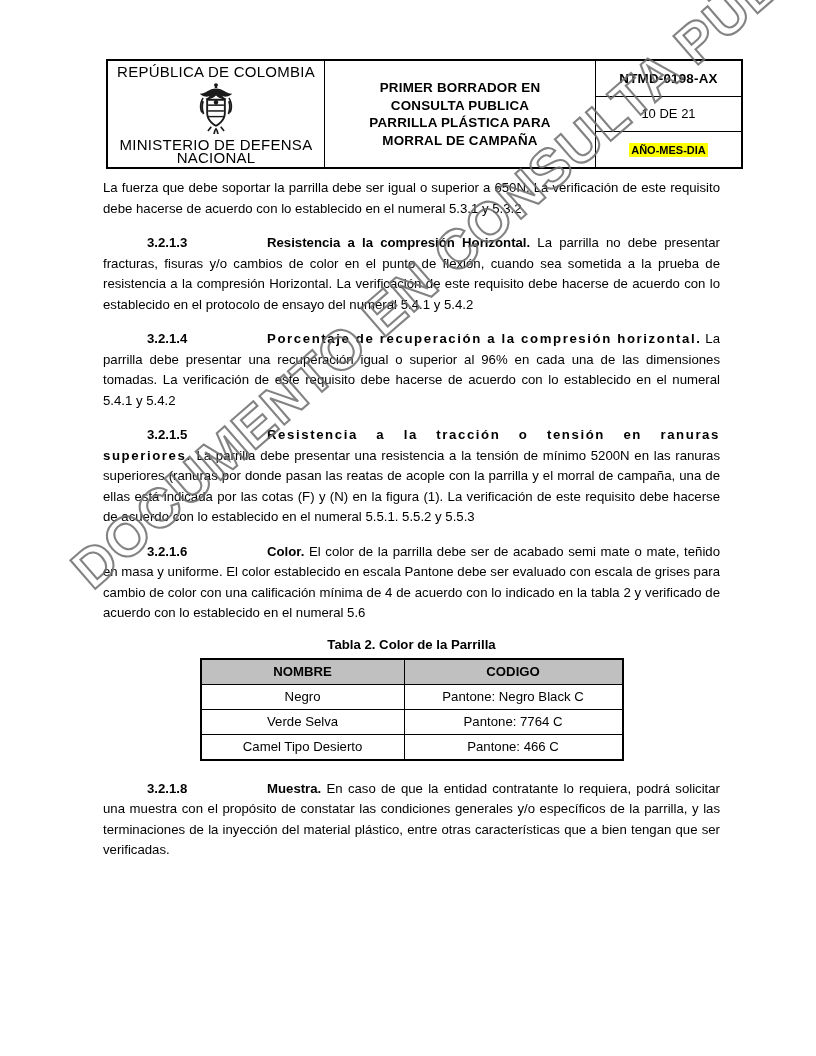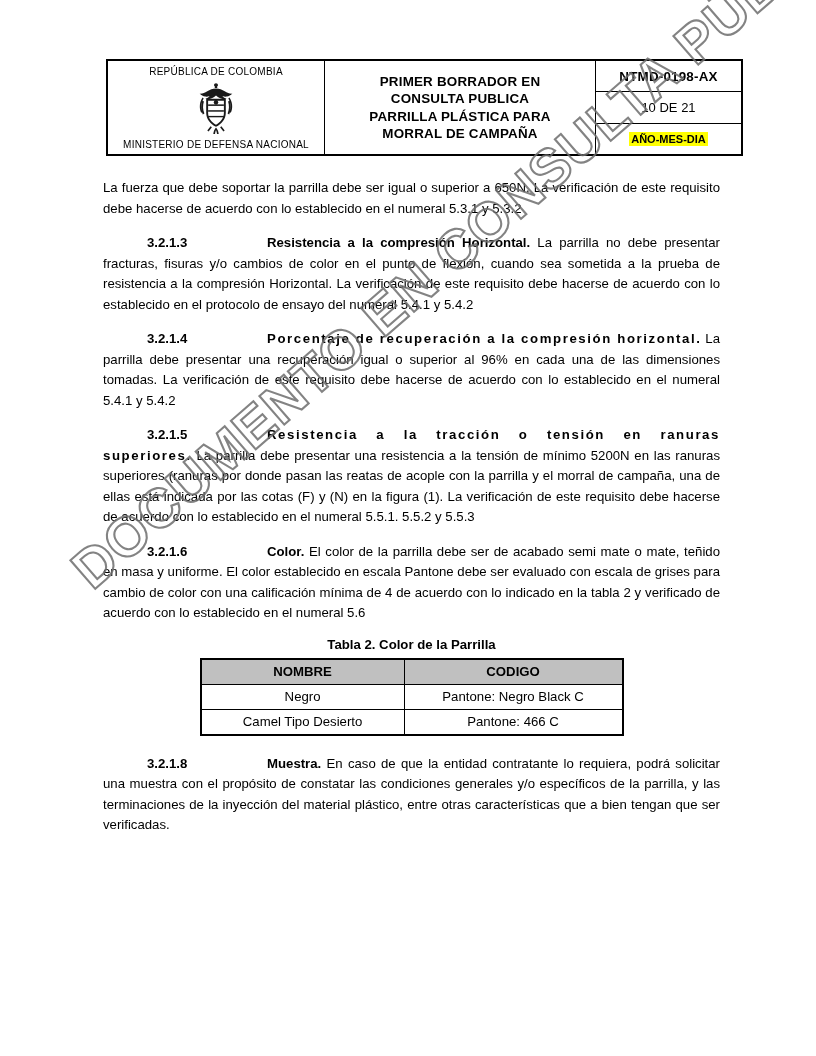--- a/index.html
+++ b/index.html
@@ -66,21 +66,21 @@
     border: 1.3px solid #000;
     padding: 0;
     vertical-align: middle;
     text-align: center;
   }
   .cell-entity {
     width: 212px;
     padding: 4px 2px 3px 2px !important;
   }
   .entity-top, .entity-bottom {
-    font-size: 10px;
+    font-size: 15px;
     letter-spacing: 0.25px;
     line-height: 13px;
   }
   .entity-top { margin-bottom: 1px; }
   .entity-bottom { margin-top: 1px; }
   .emblem-wrap {
     display: flex;
     align-items: center;
     justify-content: center;
     height: 58px;
@@ -265,20 +265,24 @@
           <th class="col-nombre">NOMBRE</th>
           <th class="col-codigo">CODIGO</th>
         </tr>
       </thead>
       <tbody>
         <tr>
           <td>Negro</td>
           <td>Pantone: Negro Black C</td>
         </tr>
         <tr>
+          <td>Verde Selva</td>
+          <td>Pantone: 7764 C</td>
+        </tr>
+        <tr>
           <td>Camel Tipo Desierto</td>
           <td>Pantone: 466 C</td>
         </tr>
       </tbody>
     </table>
 
 
     <p class="para">
       <span class="num">3.2.1.8</span><span class="lead">Muestra.</span> <span>En caso de que la entidad contratante lo requiera, podrá solicitar una muestra con el propósito de constatar las condiciones generales y/o específicos de la parrilla, y las terminaciones de la inyección del material plástico, entre otras características que a bien tengan que ser verificadas.</span>
     </p>

